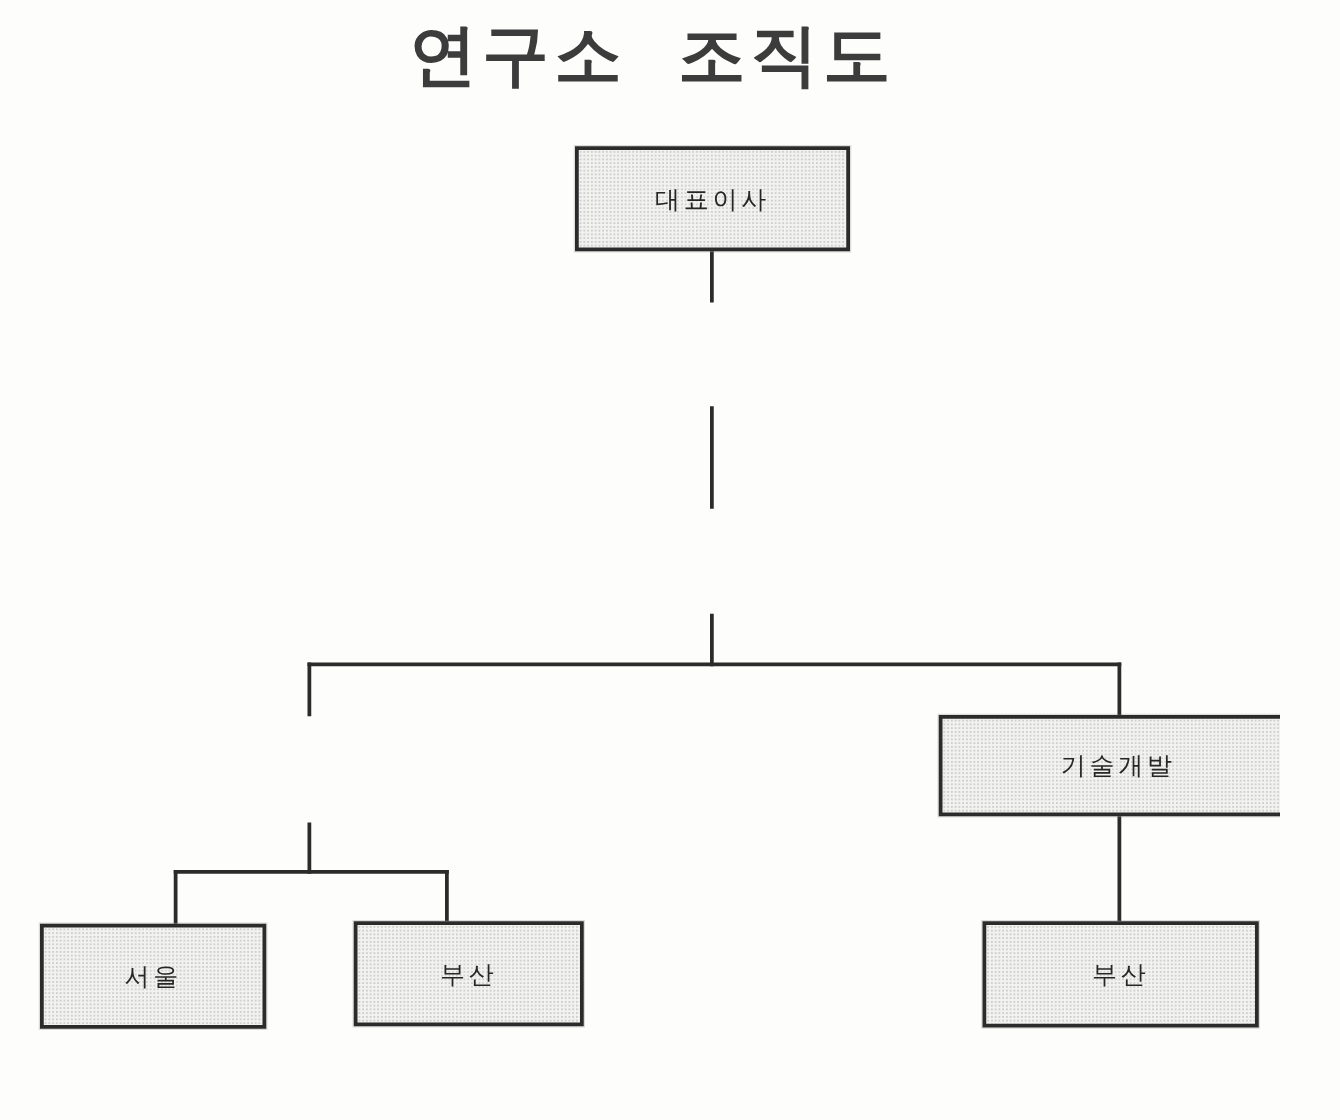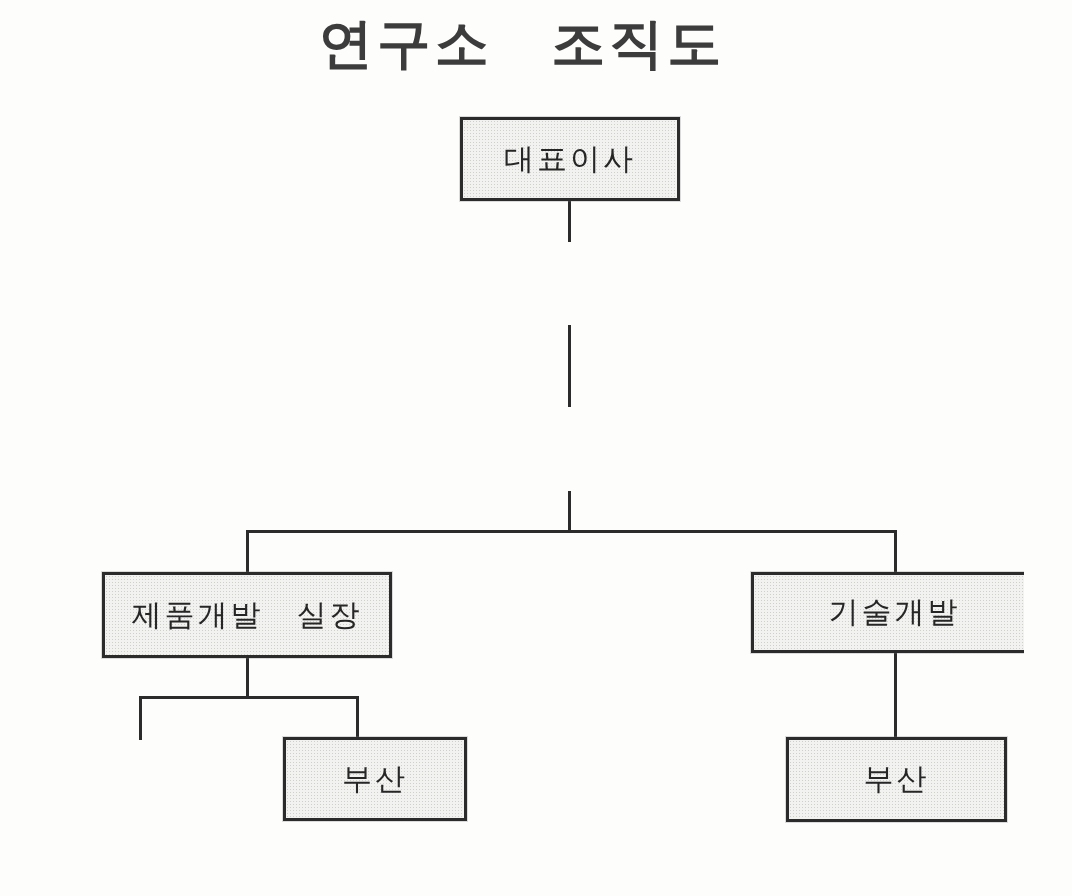--- a/index.html
+++ b/index.html
@@ -7,21 +7,20 @@
     padding: 0;
     background: #fdfdfc;
     font-family: "Liberation Sans", "DejaVu Sans", sans-serif;
   }
   .canvas {
     position: relative;
     width: 1024px;
     height: 896px;
     background: #fdfdfc;
     overflow: hidden;
-    font-family: Liberation Mono, monospace;
   }
   .title {
     position: absolute;
     top: 8px;
     left: 0;
     width: 1072px;
     margin: 0;
     text-align: center;
     transform: translateX(-14px);
     font-size: 54px;
@@ -37,21 +36,21 @@
     background-color: #f2f2f0;
     
     background-image: radial-gradient(circle, #cfcfcb 0.7px, transparent 0.9px);
     background-size: 3px 3px;
     display: flex;
     align-items: center;
     justify-content: center;
     box-shadow: 0 0 0 1px rgba(120,120,120,0.25);
   }
   .node-label {
-    font-size: 30px;
+    font-size: 20px;
     letter-spacing: 3px;
     color: #262626;
     white-space: pre;
   }
   .line {
     position: absolute;
     background: #2b2b2b;
   }
   
   #node-ceo            { left: 460px; top: 117px; width: 220px; height: 84px; }
@@ -93,28 +92,28 @@
   <div class="line" id="line-drop-seoul"></div>
   <div class="line" id="line-drop-busan-w"></div>
   <div class="line" id="line-tech-busan"></div>
 
   <div class="node" id="node-ceo">
     <span class="node-label">대표이사</span>
   </div>
 
 
 
-  <div class="node" id="node-product-dev">
-    <span class="node-label">제품개발　실장</span>
-  </div>
 
   <div class="node" id="node-tech-dev">
     <span class="node-label">기술개발</span>
   </div>
 
+  <div class="node" id="node-seoul">
+    <span class="node-label">서울</span>
+  </div>
 
   <div class="node" id="node-busan-west">
     <span class="node-label">부산</span>
   </div>
 
   <div class="node" id="node-busan-east">
     <span class="node-label">부산</span>
   </div>
 
 </div>

